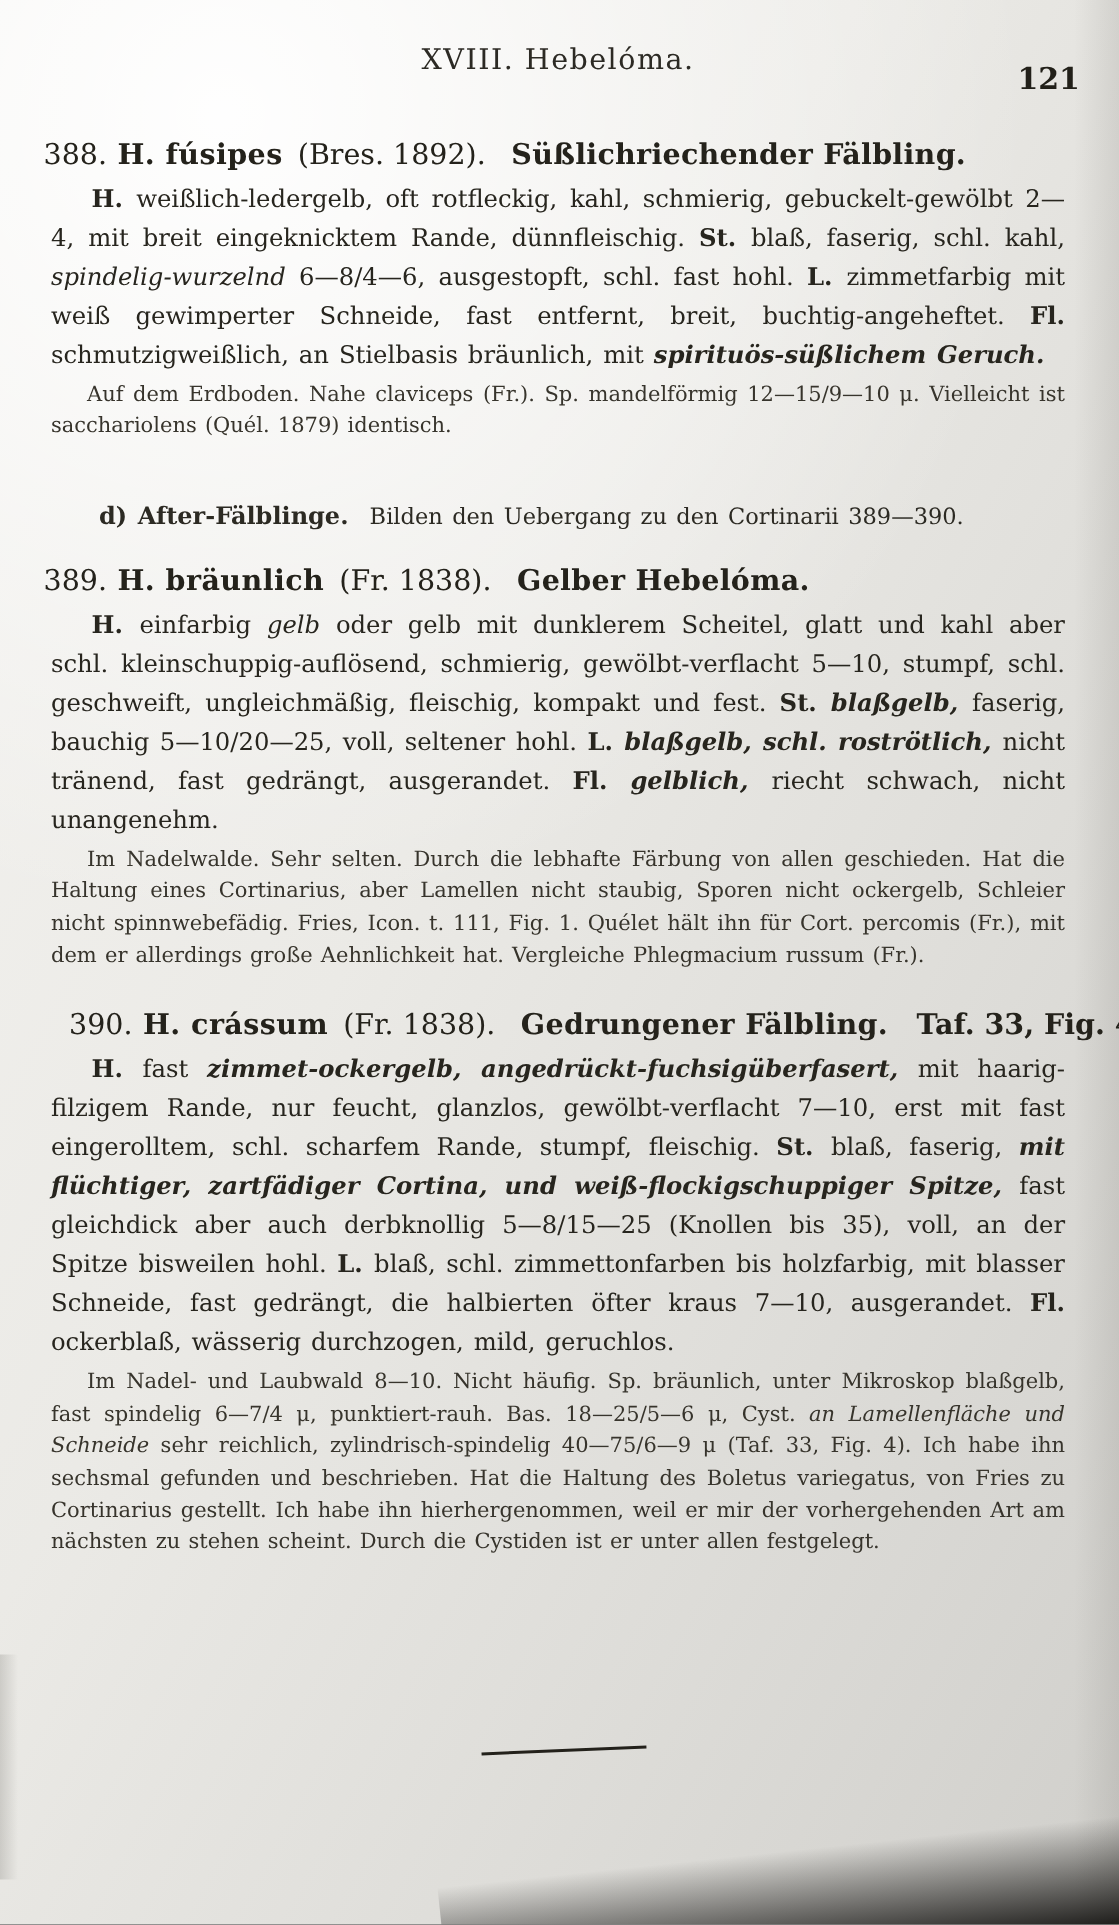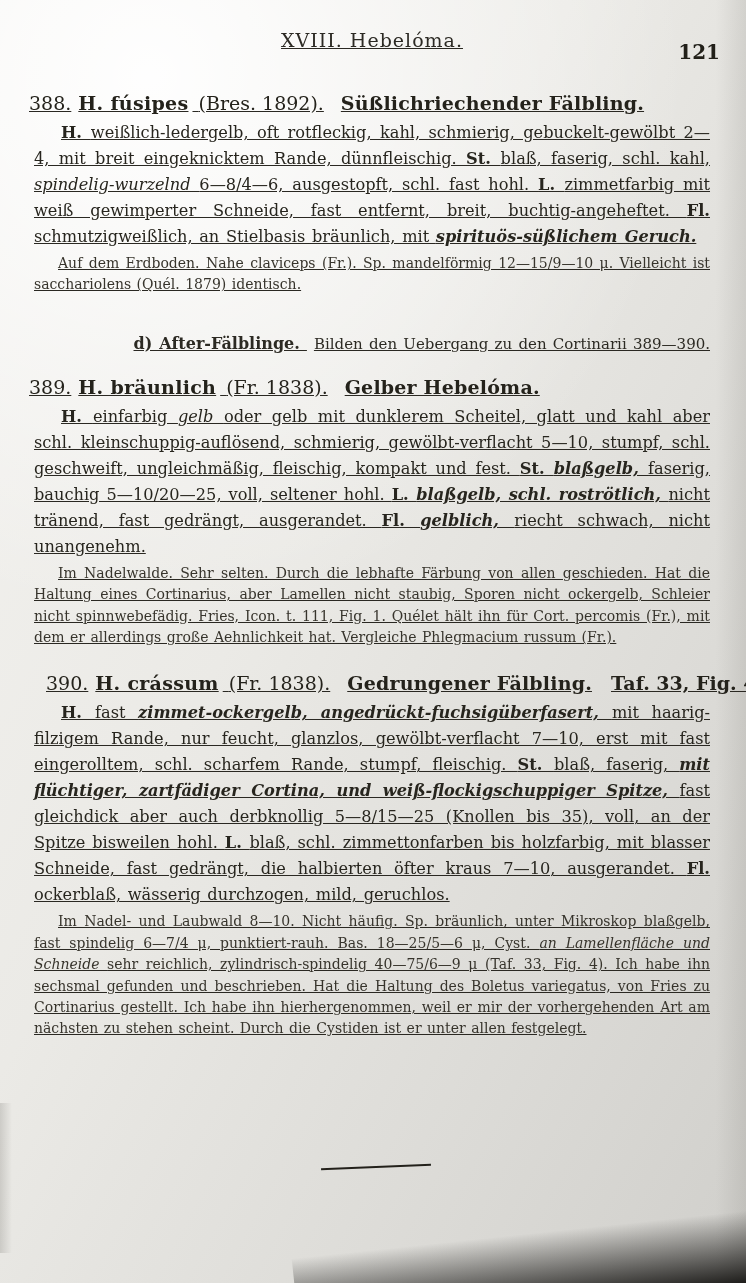--- a/index.html
+++ b/index.html
@@ -6,21 +6,20 @@
   .page{
     position:relative;
     width:746px;height:1283px;
     margin:0 auto;
     overflow:hidden;
     font-family:"DejaVu Serif","Liberation Serif",serif;
     color:#2a2822;
     background:
       radial-gradient(ellipse 120% 70% at 20% 6%, rgba(255,255,255,0.95) 0%, rgba(255,255,255,0) 60%),
       linear-gradient(118deg,#f4f3f0 0%,#ebeae6 40%,#dddcd8 72%,#d0cfcb 100%);
-    text-decoration: underline;
   }
   .edge-right{
     position:absolute;top:0;right:0;width:30px;height:100%;
     background:linear-gradient(to right,rgba(110,108,102,0) 0%,rgba(110,108,102,0.16) 100%);
   }
   .edge-left-bottom{
     position:absolute;left:0;bottom:30px;width:12px;height:150px;
     background:linear-gradient(to right,rgba(100,98,92,0.22),rgba(100,98,92,0));
   }
   .shadow-corner{
@@ -63,21 +62,21 @@
     word-spacing:1.5px;color:#27251e;
   }
   .note{
     margin:3px 0 0;
     font-size:14px;line-height:21.4px;
     text-align:justify;text-indent:24px;
     word-spacing:1px;color:#37342c;
   }
   .d-line{
     margin:36px 0 0 32px;
-    font-size:15px;line-height:23px;color:#2c2a23;word-spacing:1.5px;text-align:right;
+    font-size:15px;line-height:23px;color:#2c2a23;word-spacing:1.5px;
   }
   .d-line .d-label{font-weight:700;font-size:16px;margin-right:7px;}
   .h389{margin-top:18px;}
   .h390{margin-top:22px;margin-left:17px;}
   .b{font-weight:700;}
   .i{font-style:italic;margin-top:46px;}
   .bi{font-weight:700;font-style:italic;}
   .footer-rule{
     position:absolute;left:321px;top:1166px;width:110px;height:0;
     border-top:2.5px solid #23211b;transform:rotate(-2.4deg);z-index:2;

